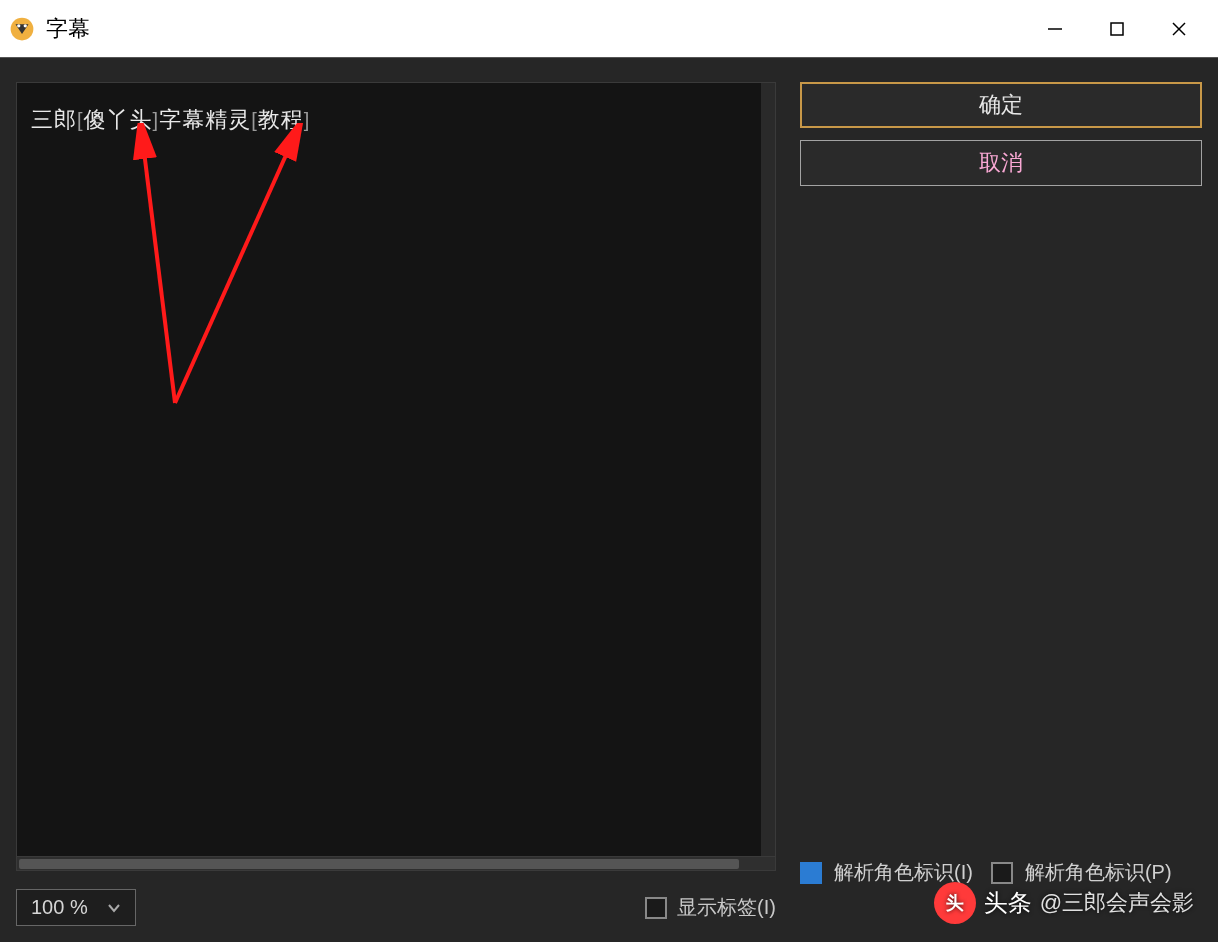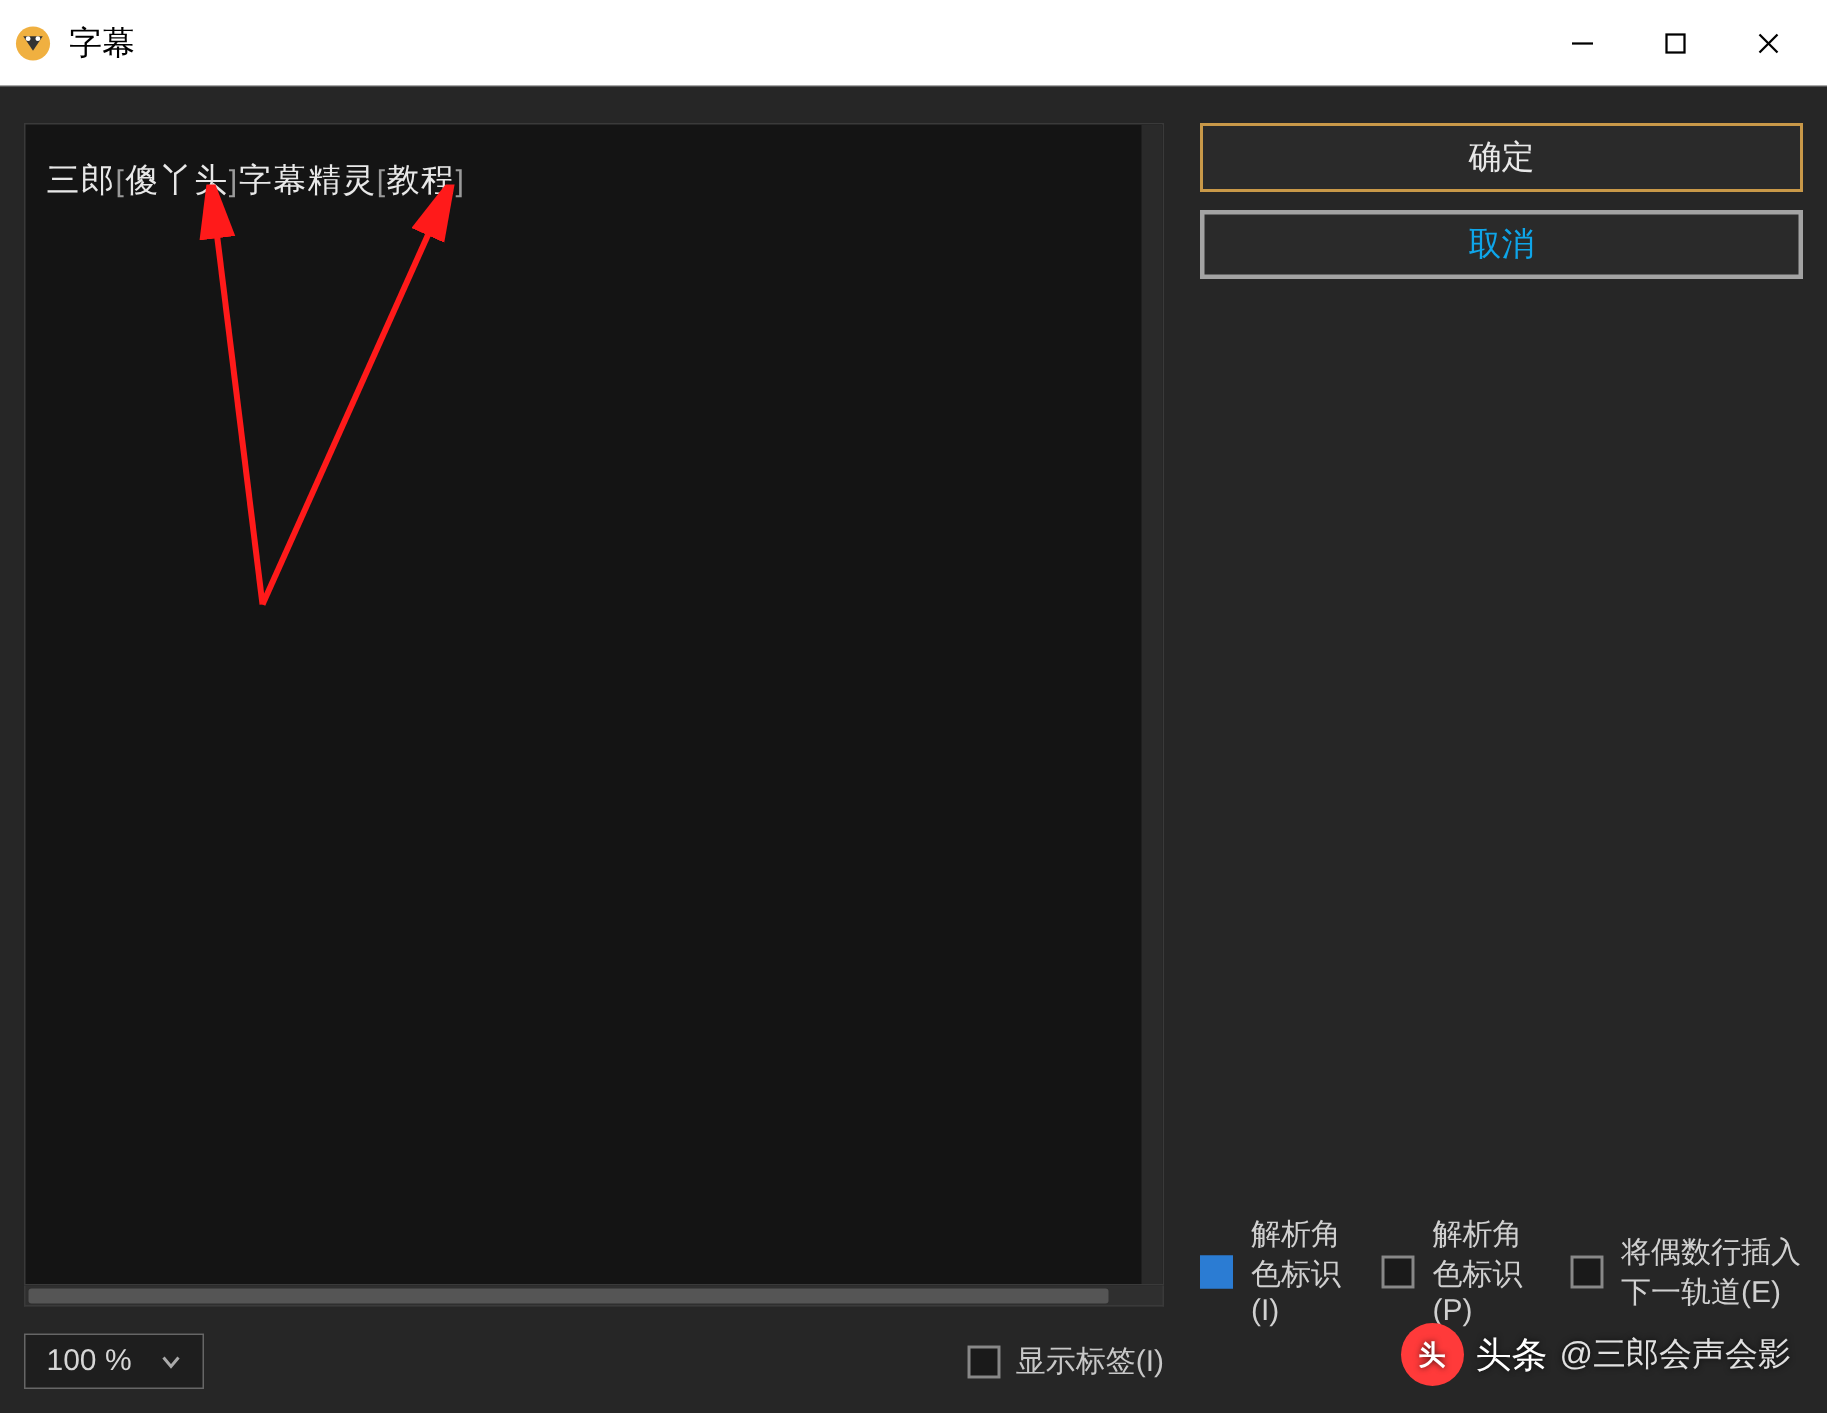--- a/index.html
+++ b/index.html
@@ -146,22 +146,22 @@
       font-size: 20px;
     }
     .side-col {
       flex: 1;
       display: flex;
       flex-direction: column;
     }
     .btn {
       height: 46px;
       background: #2a2a2a;
-      border: 3px solid #a3a3a3;
-      color: #0ea5e9;
+      border: 1px solid #a3a3a3;
+      color: #f9a8d4;
       font-size: 22px;
       display: flex;
       align-items: center;
       justify-content: center;
       cursor: pointer;
       margin-bottom: 12px;
     }
     .btn.primary {
       border: 2px solid #c89848;
       color: #e8e8e8;
@@ -303,24 +303,20 @@
 
     <div class="options">
       <div class="opt">
         <div class="checkbox checked"></div>
         <span>解析角色标识(I)</span>
       </div>
       <div class="opt">
         <div class="checkbox"></div>
         <span>解析角色标识(P)</span>
       </div>
-      <div class="opt">
-        <div class="checkbox"></div>
-        <span>将偶数行插入下一轨道(E)</span>
-      </div>
     </div>
   </div>
 </div>
 
 <div class="watermark">
   <div class="wm-logo">头</div>
   <span>头条</span>
   <span class="wm-handle">@三郎会声会影</span>
 </div>
 

